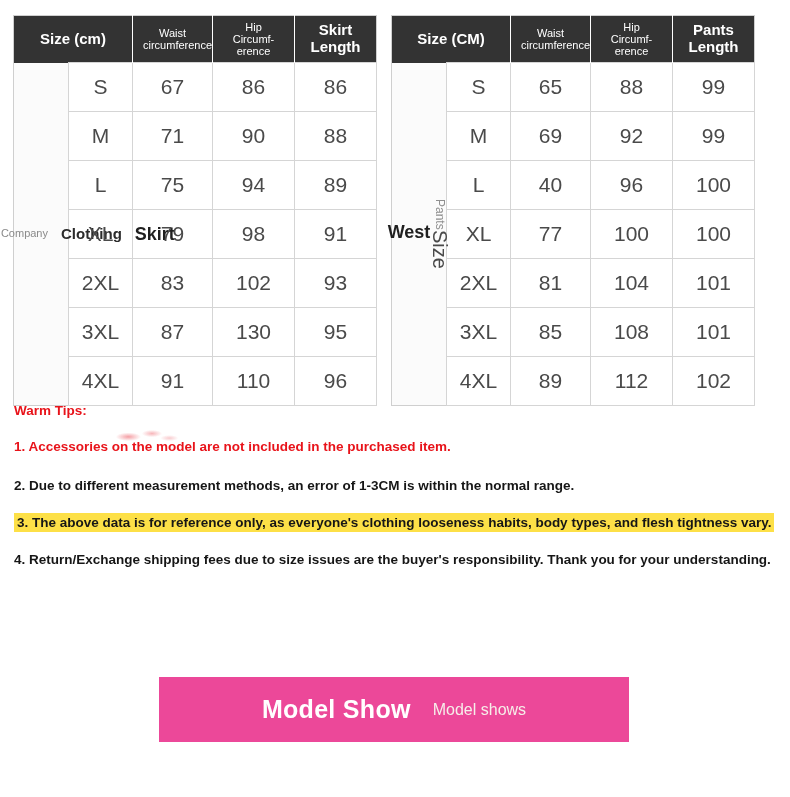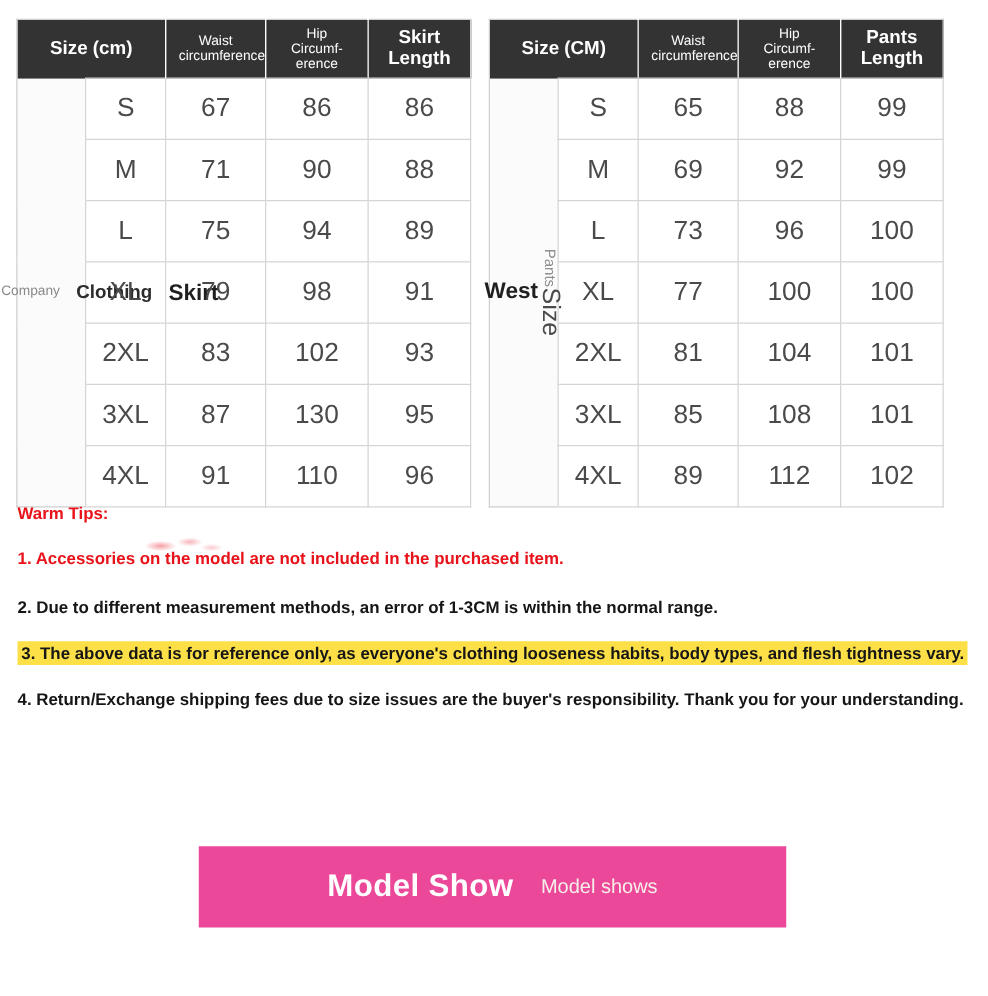--- a/index.html
+++ b/index.html
@@ -305,21 +305,21 @@
         <td>99</td>
       </tr>
       <tr>
         <td>M</td>
         <td>69</td>
         <td>92</td>
         <td>99</td>
       </tr>
       <tr>
         <td>L</td>
-        <td>73</td>
+        <td>40</td>
         <td>96</td>
         <td>100</td>
       </tr>
       <tr>
         <td>XL</td>
         <td>77</td>
         <td>100</td>
         <td>100</td>
       </tr>
       <tr>

